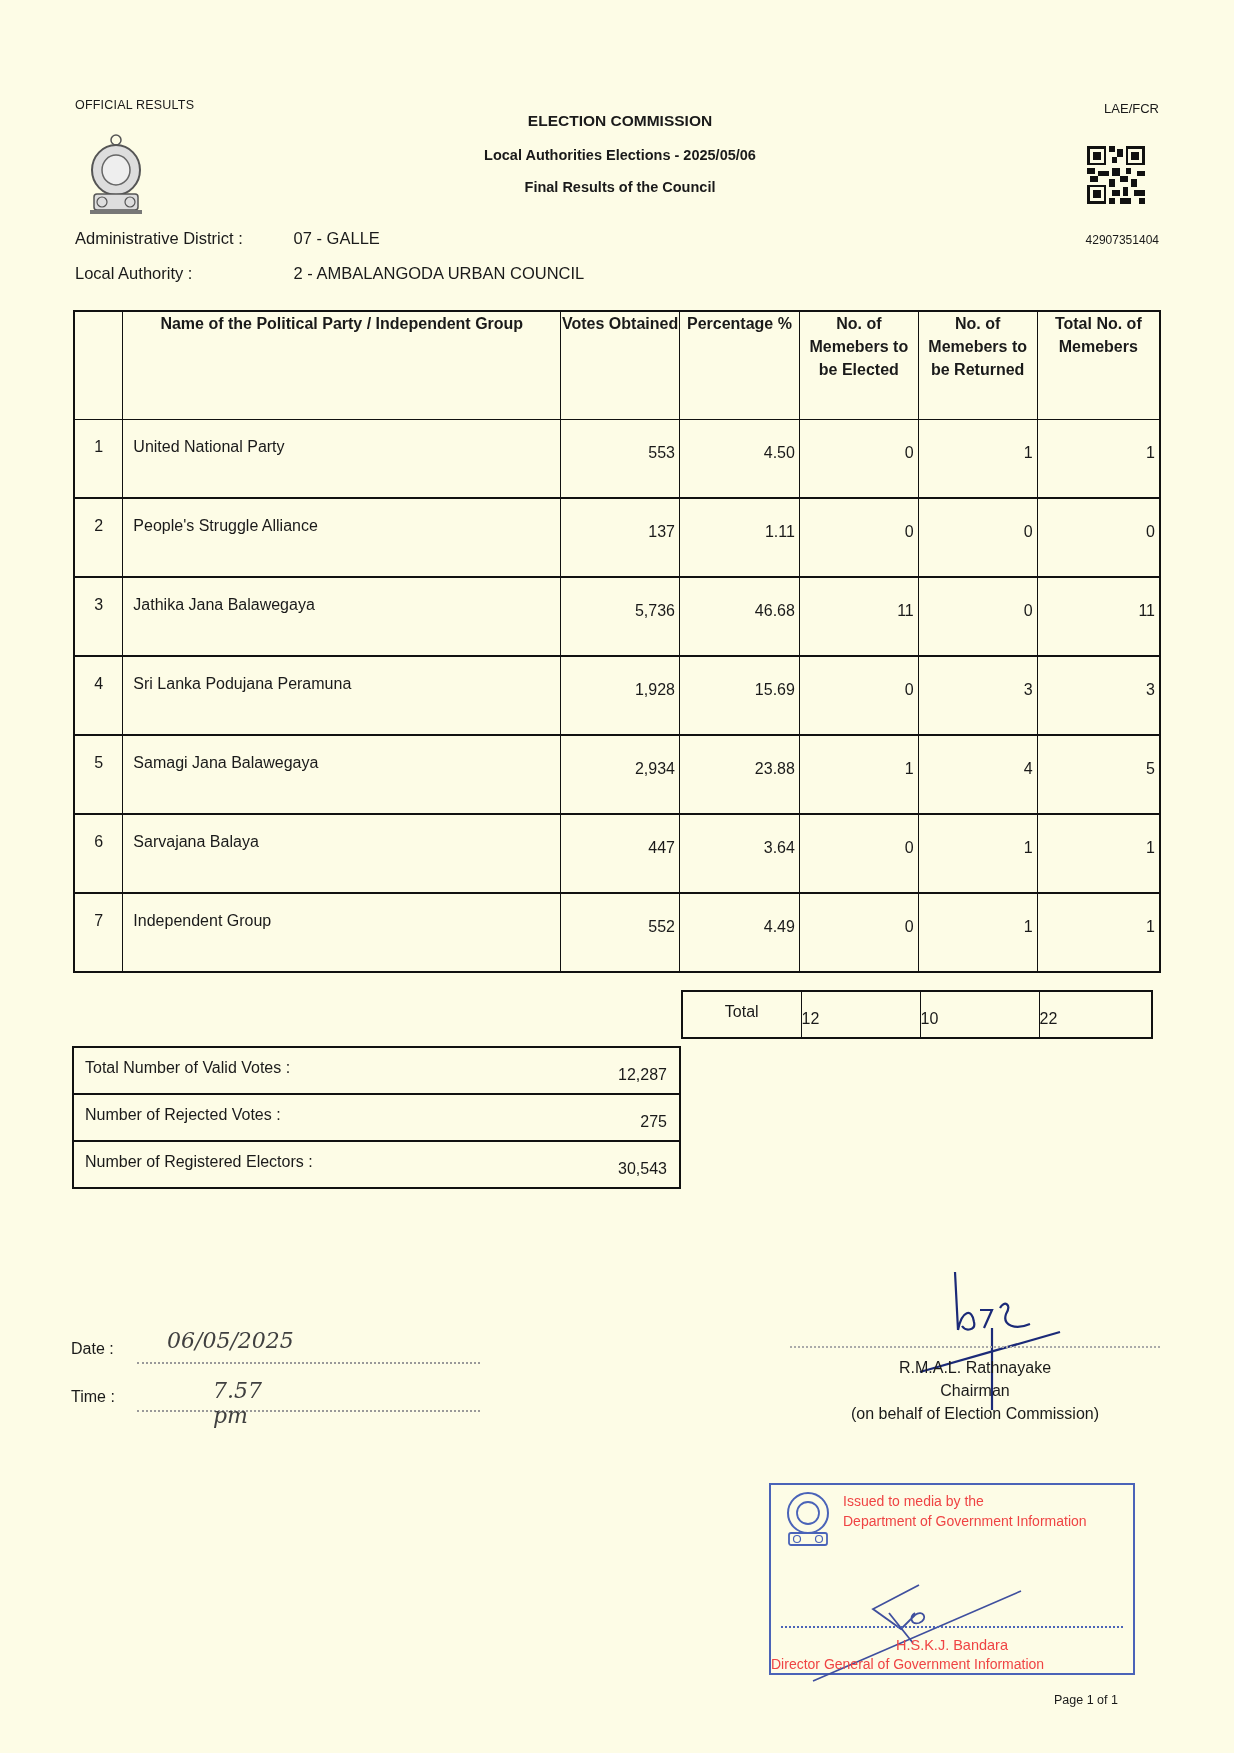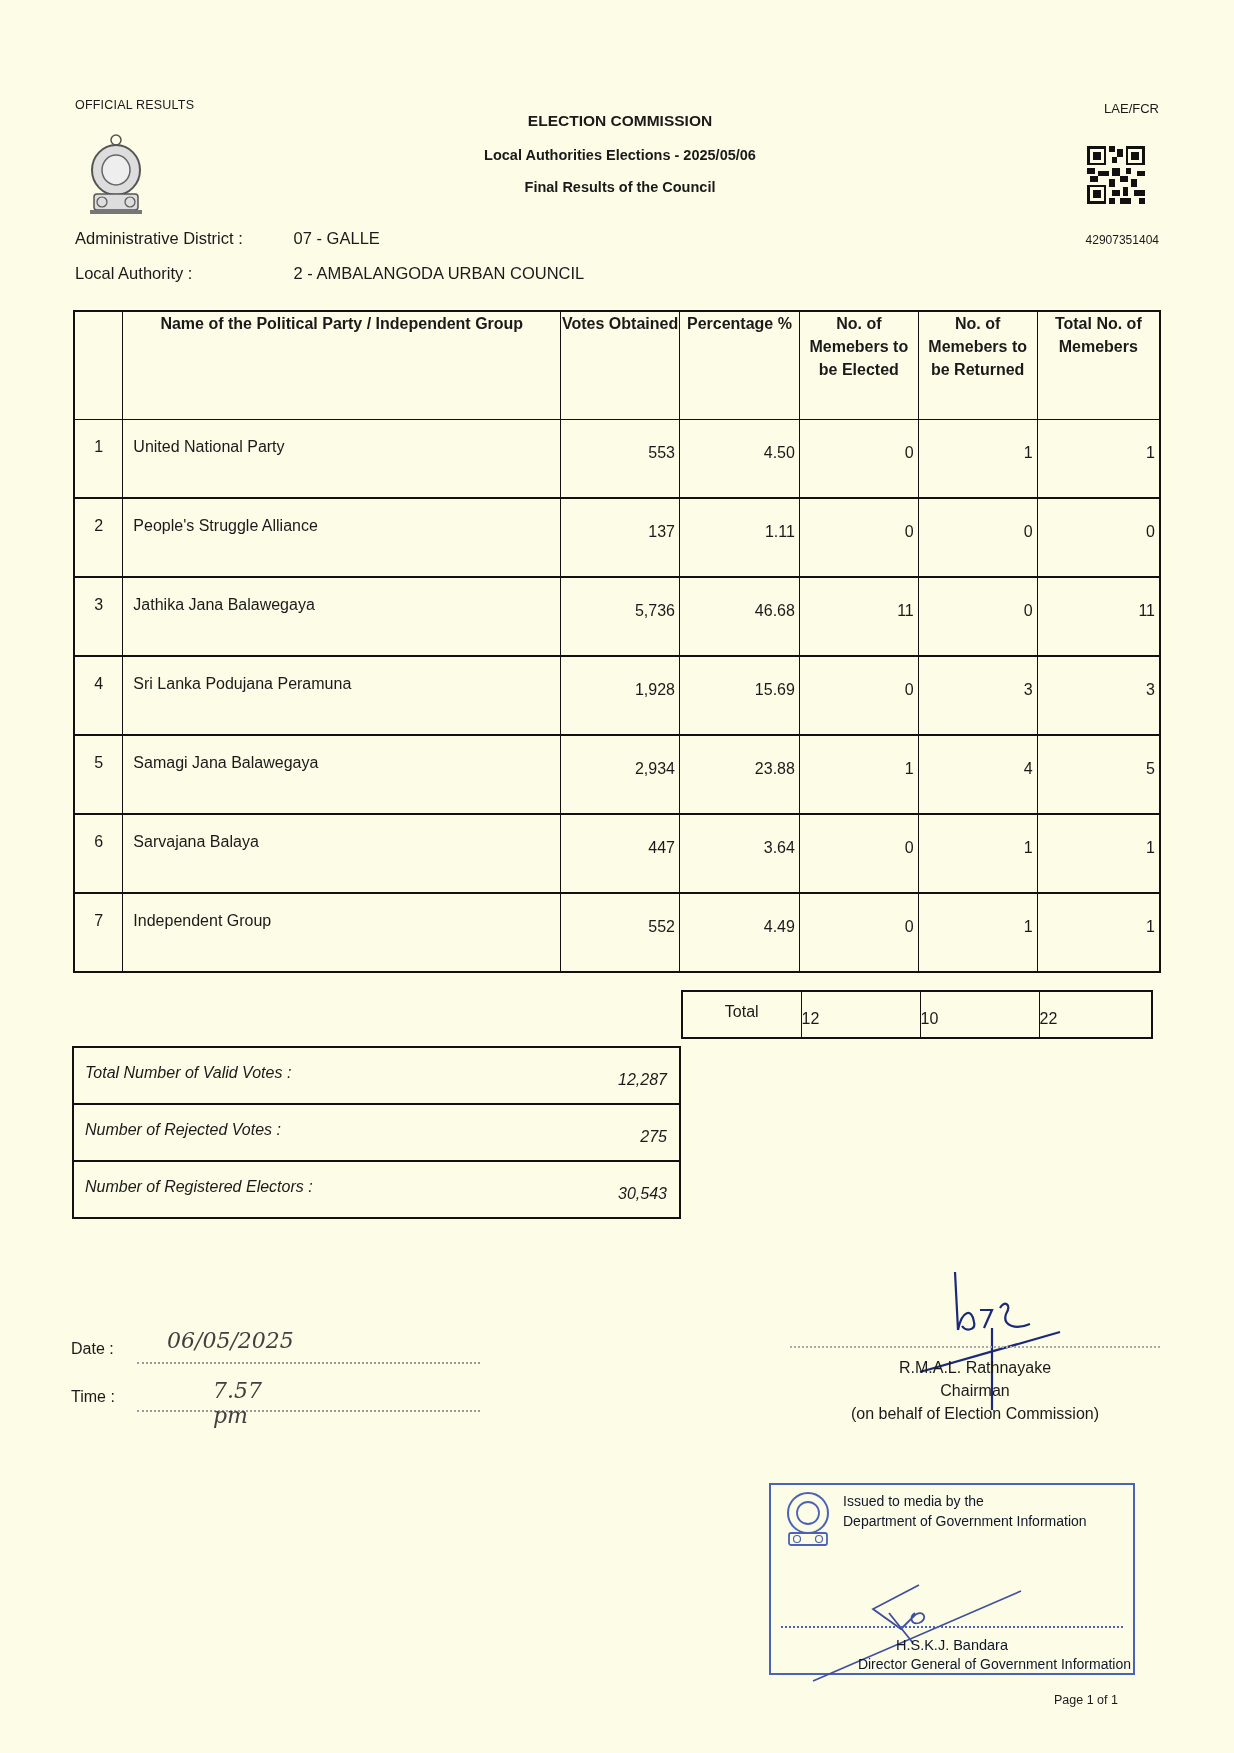--- a/index.html
+++ b/index.html
@@ -63,21 +63,21 @@
     table.totals td { border: 1.5px solid #111; height: 47px; font-size: 16px; }
     table.totals td.t-label { width: 119px; text-align: center; padding-bottom: 6px; }
     table.totals td.t-val { width: 119px; text-align: left; padding-right: 12px; padding-top: 8px; }
     table.totals td.t-val.last { width: 113px; }
 
     
     table.summary {
       position: absolute; left: 72px; top: 1046px;
       border-collapse: collapse; border: 2px solid #111; width: 609px;
     }
-    table.summary td { border-top: 2px solid #111; height: 57px; font-size: 16px; font-style: italic; }
+    table.summary td { border-top: 2px solid #111; height: 47px; font-size: 16px; }
     table.summary td.s-label { padding-left: 11px; padding-bottom: 6px; }
     table.summary td.s-val { text-align: right; padding-right: 12px; padding-top: 8px; }
 
     
     .dt-row { left: 71px; font-size: 16px; }
     .dt-row .dt-label { display: inline-block; width: 66px; }
     .dt-line {
       position: absolute; left: 66px; top: 22px; width: 343px;
       border-bottom: 2px dotted #999;
     }
@@ -88,27 +88,27 @@
     .dt-date { top: 1340px; }
     .dt-time { top: 1388px; }
 
     
     .sig-line { left: 790px; top: 1346px; width: 370px; border-bottom: 2px dotted #aaa; }
     .sig-block { left: 790px; width: 370px; top: 1356px; text-align: center; font-size: 16px; line-height: 23px; }
 
     
     .stamp {
       left: 769px; top: 1483px; width: 366px; height: 192px;
-      border: 2px solid #4a63b8; color: #0f172a;
+      border: 2px solid #4a63b8; color: #ef4444;
     }
     .stamp-emblem { position: absolute; left: 14px; top: 6px; width: 46px; height: 58px; }
     .stamp-text { position: absolute; left: 72px; top: 6px; font-size: 14px; line-height: 20px; }
     .stamp-line { position: absolute; left: 10px; right: 10px; top: 141px; border-bottom: 2px dotted #4a63b8; }
     .stamp-name { position: absolute; left: 0; right: 0; top: 152px; text-align: center; font-size: 14.5px; }
-    .stamp-title { position: absolute; left: 0; right: 2px; top: 171px; text-align: right; font-size: 14px; }
+    .stamp-title { position: absolute; left: 0; right: 2px; top: 171px; text-align: left; font-size: 14px; }
     .page-num { left: 1054px; top: 1669px; font-size: 12.5px; margin-top: 24px; }
   </style>
 </head>
 <body>
 
 <div class="abs official-label">OFFICIAL RESULTS</div>
 <div class="abs form-code">LAE/FCR</div>
 <div class="abs doc-number">42907351404</div>
 
 <div class="abs title-block">

